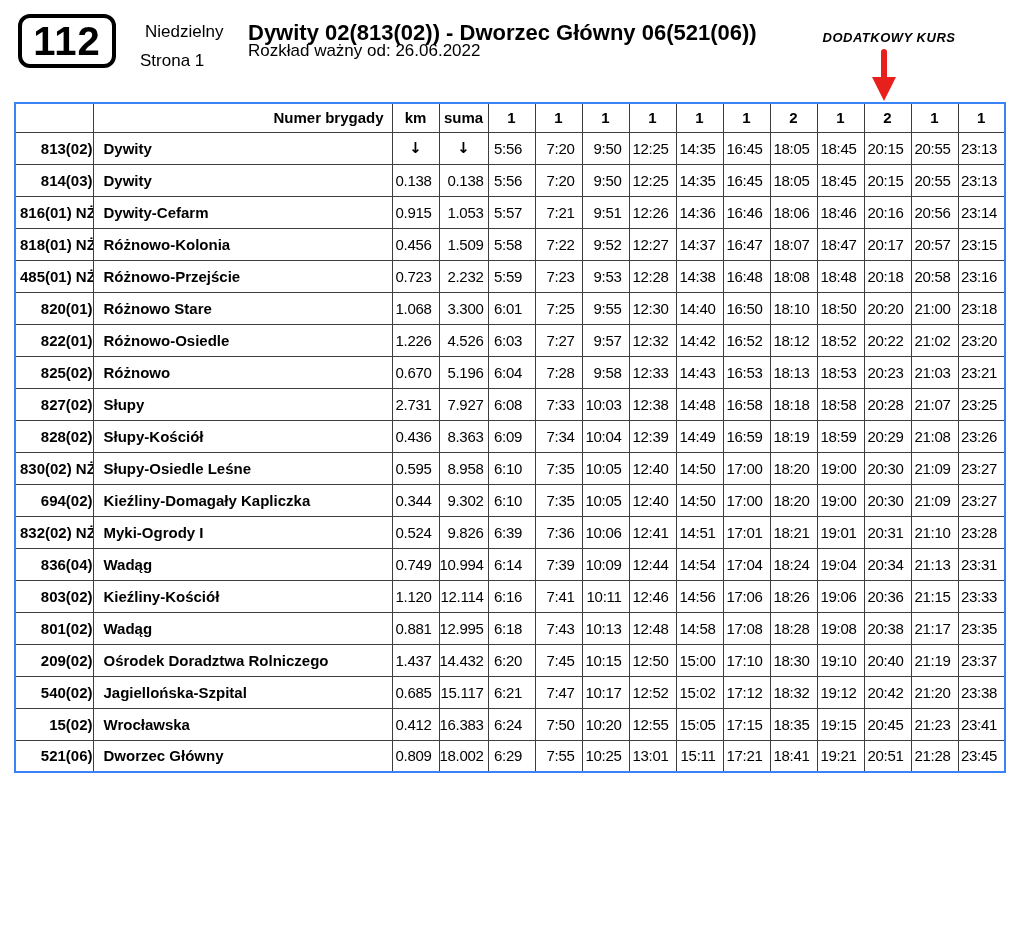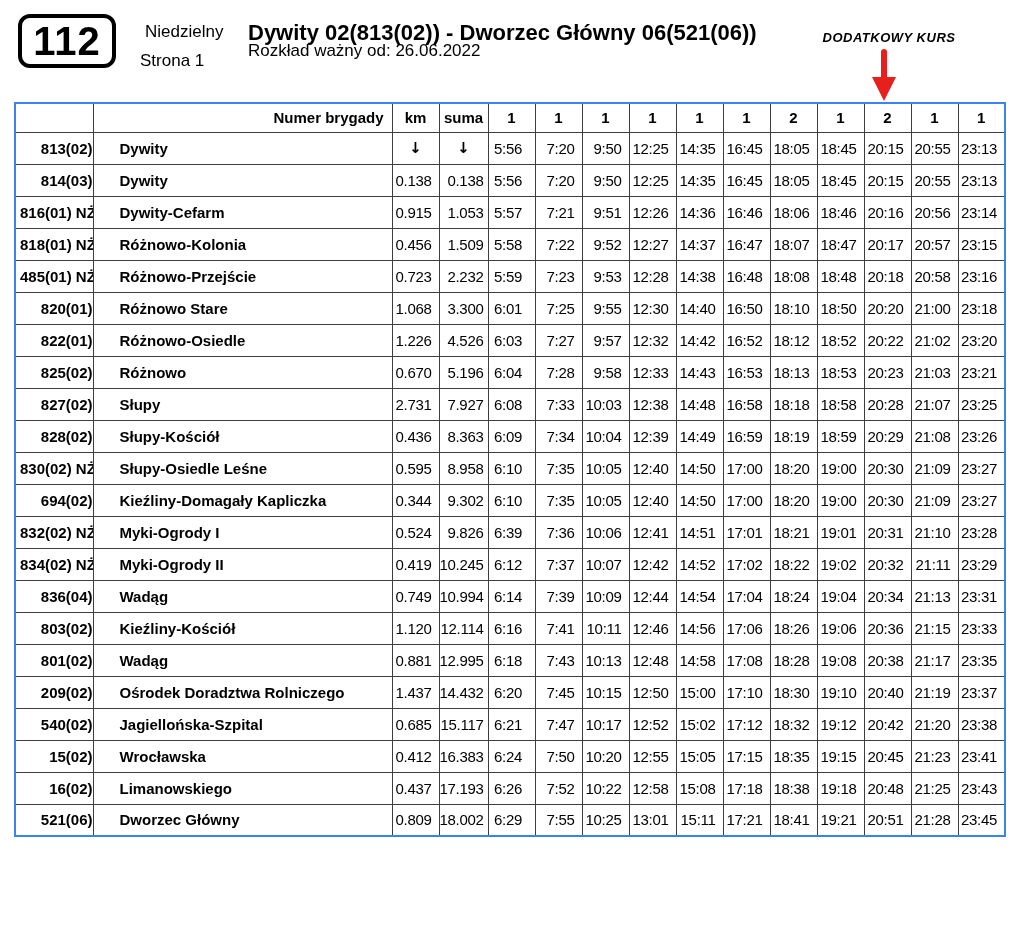--- a/index.html
+++ b/index.html
@@ -32,21 +32,21 @@
   }
   .timetable th, .timetable td {
     border:1px solid #3d3d3d; height:32px;
     white-space:nowrap; overflow:hidden; font-size:15px;
   }
   .timetable thead th { height:29px; font-weight:bold; }
   .corner-cell { text-align:right; padding-right:8px; font-size:16px; }
   .kmsum-head  { text-align:center; font-size:15px; }
   .brigade-col { text-align:center; font-size:16px; }
   .code-cell { text-align:right; padding-left:4px;  font-weight:bold; }
-  .name-cell { text-align:left; padding-left:26px; font-weight:bold; font-size:15.5px; }
+  .name-cell { text-align:left; padding-left:10px; font-weight:bold; font-size:15.5px; }
   .num-cell  { text-align:right; padding-right:4px; letter-spacing:-0.3px; }
   .time-cell { text-align:right; padding-right:7px; letter-spacing:-0.3px; }
   .thick-left { border-left:4px solid #000;text-align:center; }
   .arrow-cell {
     text-align:center; padding-right:0; font-family:"DejaVu Sans", sans-serif;
     font-weight:900; font-size:19px;
   }
 </style>
 </head>
 <body>
@@ -319,37 +319,20 @@
         <td class="time-cell">12:41</td>
         <td class="time-cell">14:51</td>
         <td class="time-cell">17:01</td>
         <td class="time-cell">18:21</td>
         <td class="time-cell">19:01</td>
         <td class="time-cell">20:31</td>
         <td class="time-cell">21:10</td>
         <td class="time-cell">23:28</td>
       </tr>
       <tr>
-        <td class="code-cell">834(02) NŻ</td>
-        <td class="name-cell">Myki-Ogrody II</td>
-        <td class="num-cell thick-left">0.419</td>
-        <td class="num-cell">10.245</td>
-        <td class="time-cell thick-left">6:12</td>
-        <td class="time-cell">7:37</td>
-        <td class="time-cell">10:07</td>
-        <td class="time-cell">12:42</td>
-        <td class="time-cell">14:52</td>
-        <td class="time-cell">17:02</td>
-        <td class="time-cell">18:22</td>
-        <td class="time-cell">19:02</td>
-        <td class="time-cell">20:32</td>
-        <td class="time-cell">21:11</td>
-        <td class="time-cell">23:29</td>
-      </tr>
-      <tr>
         <td class="code-cell">836(04)</td>
         <td class="name-cell">Wadąg</td>
         <td class="num-cell thick-left">0.749</td>
         <td class="num-cell">10.994</td>
         <td class="time-cell thick-left">6:14</td>
         <td class="time-cell">7:39</td>
         <td class="time-cell">10:09</td>
         <td class="time-cell">12:44</td>
         <td class="time-cell">14:54</td>
         <td class="time-cell">17:04</td>
@@ -438,37 +421,20 @@
         <td class="time-cell">12:55</td>
         <td class="time-cell">15:05</td>
         <td class="time-cell">17:15</td>
         <td class="time-cell">18:35</td>
         <td class="time-cell">19:15</td>
         <td class="time-cell">20:45</td>
         <td class="time-cell">21:23</td>
         <td class="time-cell">23:41</td>
       </tr>
       <tr>
-        <td class="code-cell">16(02)</td>
-        <td class="name-cell">Limanowskiego</td>
-        <td class="num-cell thick-left">0.437</td>
-        <td class="num-cell">17.193</td>
-        <td class="time-cell thick-left">6:26</td>
-        <td class="time-cell">7:52</td>
-        <td class="time-cell">10:22</td>
-        <td class="time-cell">12:58</td>
-        <td class="time-cell">15:08</td>
-        <td class="time-cell">17:18</td>
-        <td class="time-cell">18:38</td>
-        <td class="time-cell">19:18</td>
-        <td class="time-cell">20:48</td>
-        <td class="time-cell">21:25</td>
-        <td class="time-cell">23:43</td>
-      </tr>
-      <tr>
         <td class="code-cell">521(06)</td>
         <td class="name-cell">Dworzec Główny</td>
         <td class="num-cell thick-left">0.809</td>
         <td class="num-cell">18.002</td>
         <td class="time-cell thick-left">6:29</td>
         <td class="time-cell">7:55</td>
         <td class="time-cell">10:25</td>
         <td class="time-cell">13:01</td>
         <td class="time-cell">15:11</td>
         <td class="time-cell">17:21</td>

